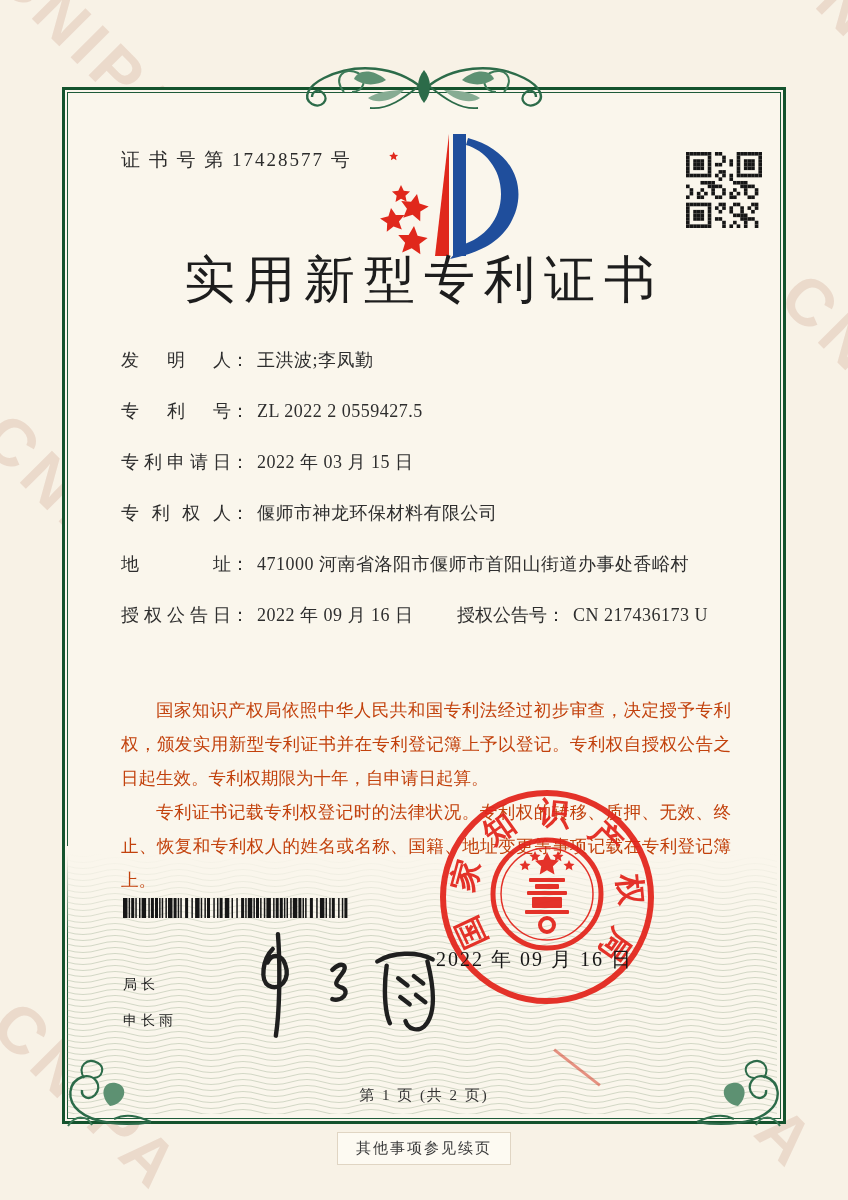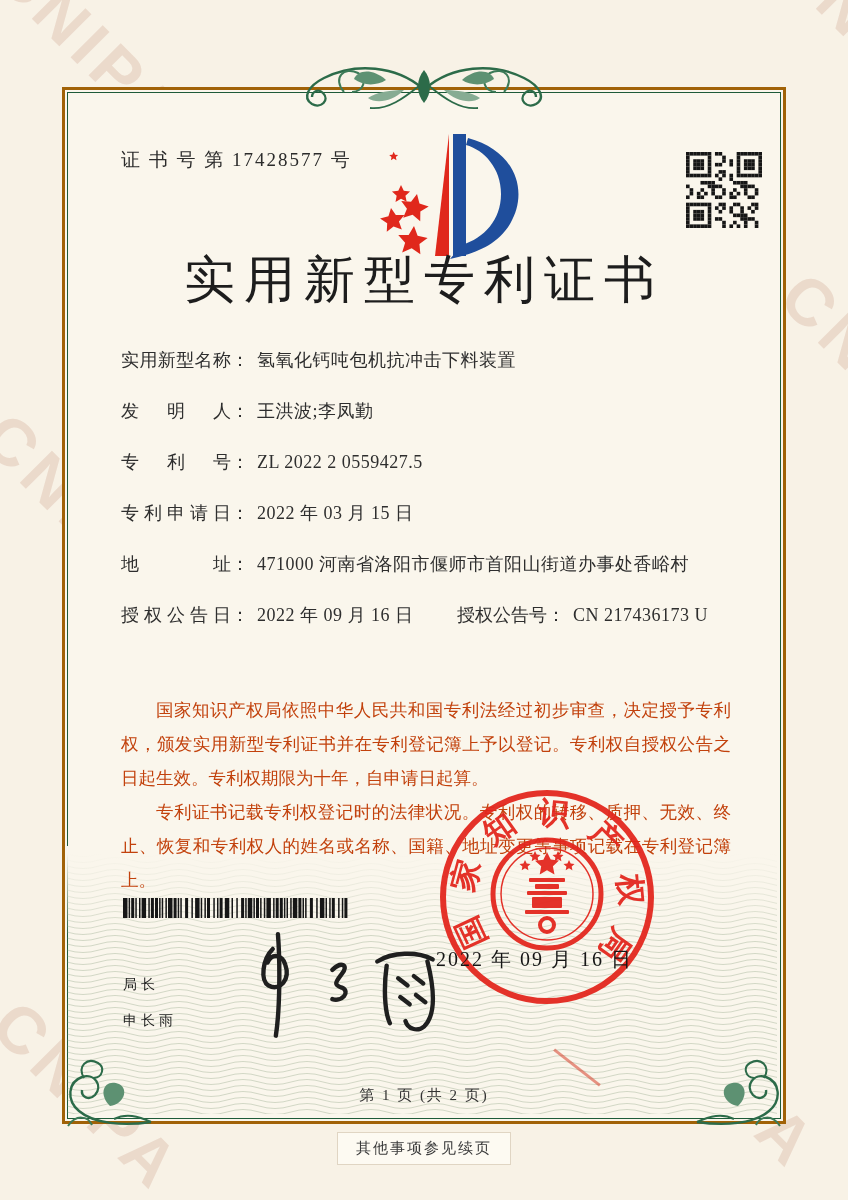--- a/index.html
+++ b/index.html
@@ -10,21 +10,21 @@
     color:#2b2b2b;
   }
   .wm{
     position:absolute;font-family:"Liberation Sans","DejaVu Sans",sans-serif;
     font-weight:bold;font-size:66px;letter-spacing:7px;
     color:rgba(205,163,144,0.30);transform:rotate(45deg);
     pointer-events:none;white-space:nowrap;z-index:0;
   }
   .sheet{
     position:absolute;left:62px;top:87px;width:718px;height:1031px;
-    border:3px solid #a16207;background:#faf6ec;z-index:1;
+    border:3px solid #14532d;background:#faf6ec;z-index:1;
   }
   .sheet-inner{
     position:absolute;inset:2px;border:1px solid #1e5b39;pointer-events:none;
   }
   .waves{position:absolute;left:2px;top:756px;width:710px;height:268px;z-index:0;}
   .wave-fade{position:absolute;left:2px;top:756px;width:710px;height:90px;
     background:linear-gradient(180deg,#faf6ec 8%,rgba(250,246,236,0));z-index:0;}
   .cert-no{position:absolute;left:56px;top:57px;font-size:19px;letter-spacing:2px;color:#2b2b2b;z-index:2;}
   .logo{position:absolute;left:293px;top:38px;width:180px;height:134px;z-index:2;}
   .qr{position:absolute;left:621px;top:62px;width:76px;height:76px;z-index:2;}
@@ -335,30 +335,30 @@
         <rect x="12" y="20" width="1" height="1" fill="#161616"></rect>
         <rect x="14" y="20" width="1" height="1" fill="#161616"></rect>
         <rect x="16" y="20" width="1" height="1" fill="#161616"></rect>
         <rect x="19" y="20" width="1" height="1" fill="#161616"></rect>
       </svg>
 
     <div class="title">实用新型专利证书</div>
 
     <div class="fields">
       <div class="frow">
-        <span class="lbl">实用新型名称</span><span class="colon">：</span><span class="val">氢氧化钙吨包机抗冲击下料装置</span>
-      </div>
-      <div class="frow">
         <span class="lbl">发明人</span><span class="colon">：</span><span class="val">王洪波;李凤勤</span>
       </div>
       <div class="frow">
         <span class="lbl">专利号</span><span class="colon">：</span><span class="val">ZL 2022 2 0559427.5</span>
       </div>
       <div class="frow">
         <span class="lbl">专利申请日</span><span class="colon">：</span><span class="val">2022 年 03 月 15 日</span>
+      </div>
+      <div class="frow">
+        <span class="lbl">专利权人</span><span class="colon">：</span><span class="val">偃师市神龙环保材料有限公司</span>
       </div>
       <div class="frow">
         <span class="lbl">地址</span><span class="colon">：</span><span class="val">471000 河南省洛阳市偃师市首阳山街道办事处香峪村</span>
       </div>
       <div class="frow">
         <span class="lbl">授权公告日</span><span class="colon">：</span><span class="val">2022 年 09 月 16 日</span>
         <span class="pair2">
           <span>授权公告号</span><span class="colon">：</span><span class="val">CN 217436173 U</span>
         </span>
       </div>

